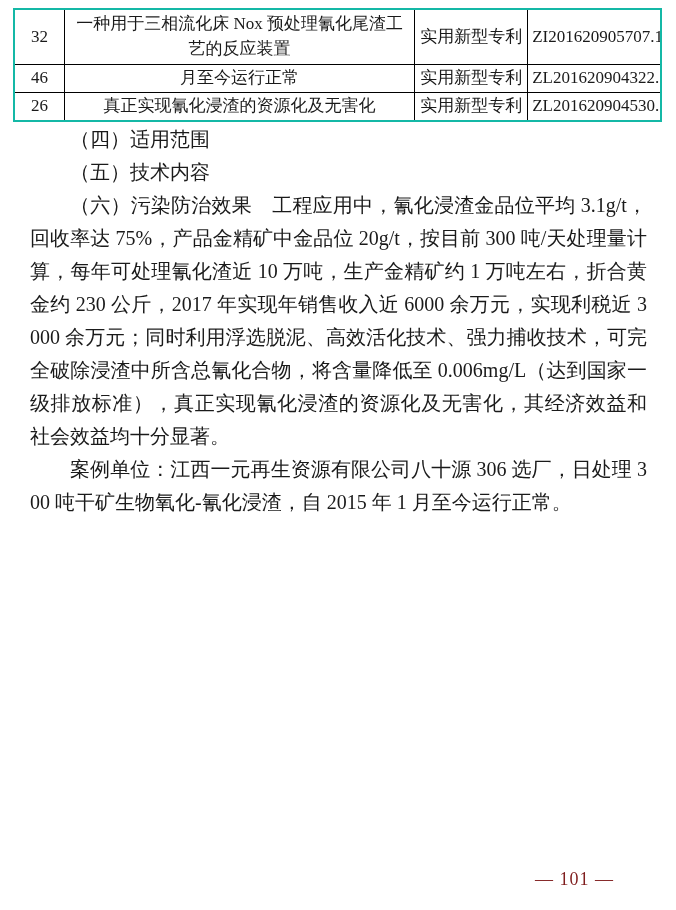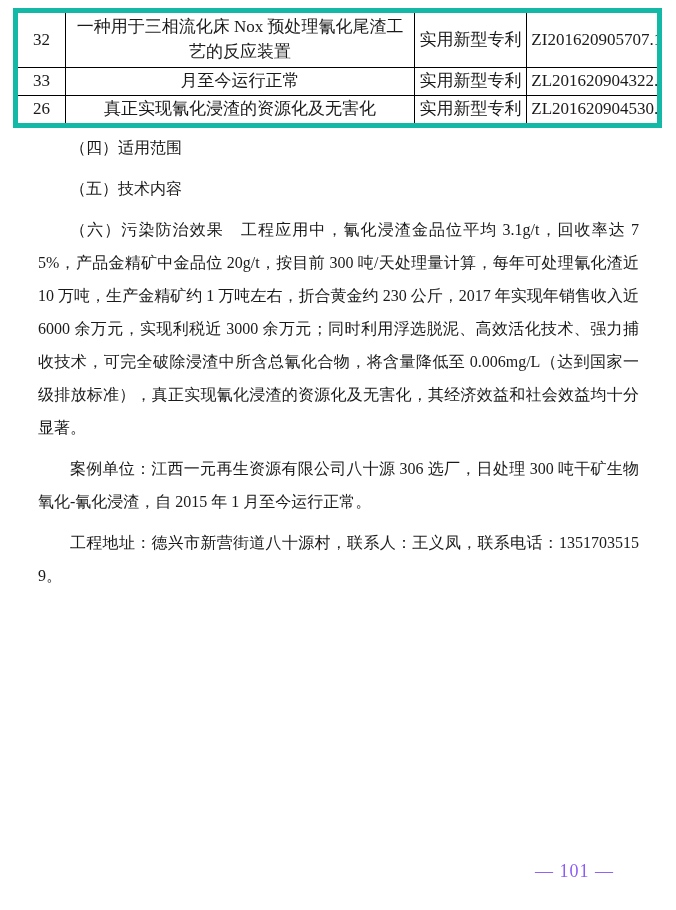--- a/index.html
+++ b/index.html
@@ -21,21 +21,21 @@
     height: 910px;
     background: #ffffff;
   }
   
   .patent-table {
     position: absolute;
     top: 8px;
     left: 13px;
     width: 649px;
     border-collapse: collapse;
-    border: 5px solid #14b8a6;
+    border: 2px solid #14b8a6;
     table-layout: fixed;
     font-size: 17px;
   }
   .patent-table td {
     border: 1px solid #000;
     text-align: center;
     vertical-align: middle;
     padding: 1px 4px;
     line-height: 1.45;
     overflow: hidden;
@@ -47,35 +47,35 @@
   tr.row-tall td { height: 52px; }
   tr.row-std  td { height: 25px; }
   
   .content {
     position: absolute;
     top: 123px;
     left: 30px;
     width: 617px;
   }
   .content p {
-    margin: 8px;
-    font-size: 16px;
+    margin: 0;
+    font-size: 20px;
     line-height: 33px;
     text-align: justify;
     text-indent: 2em;
     word-break: break-all;
   }
   
   .page-footer {
     position: absolute;
     right: 62px;
-    bottom: 28px;
+    bottom: 20px;
     font-size: 18px;
     letter-spacing: 1px;
-    color: #8b5cf6;
+    color: #7f1d1d;
   }
 </style>
 </head>
 <body>
 
 <div class="page">
 
   <table class="patent-table">
     <colgroup>
       <col class="col-no">
@@ -84,37 +84,36 @@
       <col class="col-num">
     </colgroup>
     <tbody>
       <tr class="row-tall">
         <td>32</td>
         <td>一种用于三相流化床 Nox 预处理氰化尾渣工艺的反应装置</td>
         <td>实用新型专利</td>
         <td>ZI201620905707.1</td>
       </tr>
       <tr class="row-std">
-        <td>33</td>
+        <td>46</td>
         <td>月至今运行正常</td>
         <td>实用新型专利</td>
         <td>ZL201620904322.7</td>
       </tr>
       <tr class="row-std">
         <td>26</td>
         <td>真正实现氰化浸渣的资源化及无害化</td>
         <td>实用新型专利</td>
         <td>ZL201620904530.3</td>
       </tr>
     </tbody>
   </table>
 
   <div class="content">
     <p>（四）适用范围</p>
     <p>（五）技术内容</p>
     <p>（六）污染防治效果　工程应用中，氰化浸渣金品位平均 3.1g/t，回收率达 75%，产品金精矿中金品位 20g/t，按目前 300 吨/天处理量计算，每年可处理氰化渣近 10 万吨，生产金精矿约 1 万吨左右，折合黄金约 230 公斤，2017 年实现年销售收入近 6000 余万元，实现利税近 3000 余万元；同时利用浮选脱泥、高效活化技术、强力捕收技术，可完全破除浸渣中所含总氰化合物，将含量降低至 0.006mg/L（达到国家一级排放标准），真正实现氰化浸渣的资源化及无害化，其经济效益和社会效益均十分显著。</p>
     <p>案例单位：江西一元再生资源有限公司八十源 306 选厂，日处理 300 吨干矿生物氧化-氰化浸渣，自 2015 年 1 月至今运行正常。</p>
-    <p>工程地址：德兴市新营街道八十源村，联系人：王义凤，联系电话：13517035159。</p>
   </div>
 
   <div class="page-footer">— 101 —</div>
 
 </div>
 
 </body></html>

